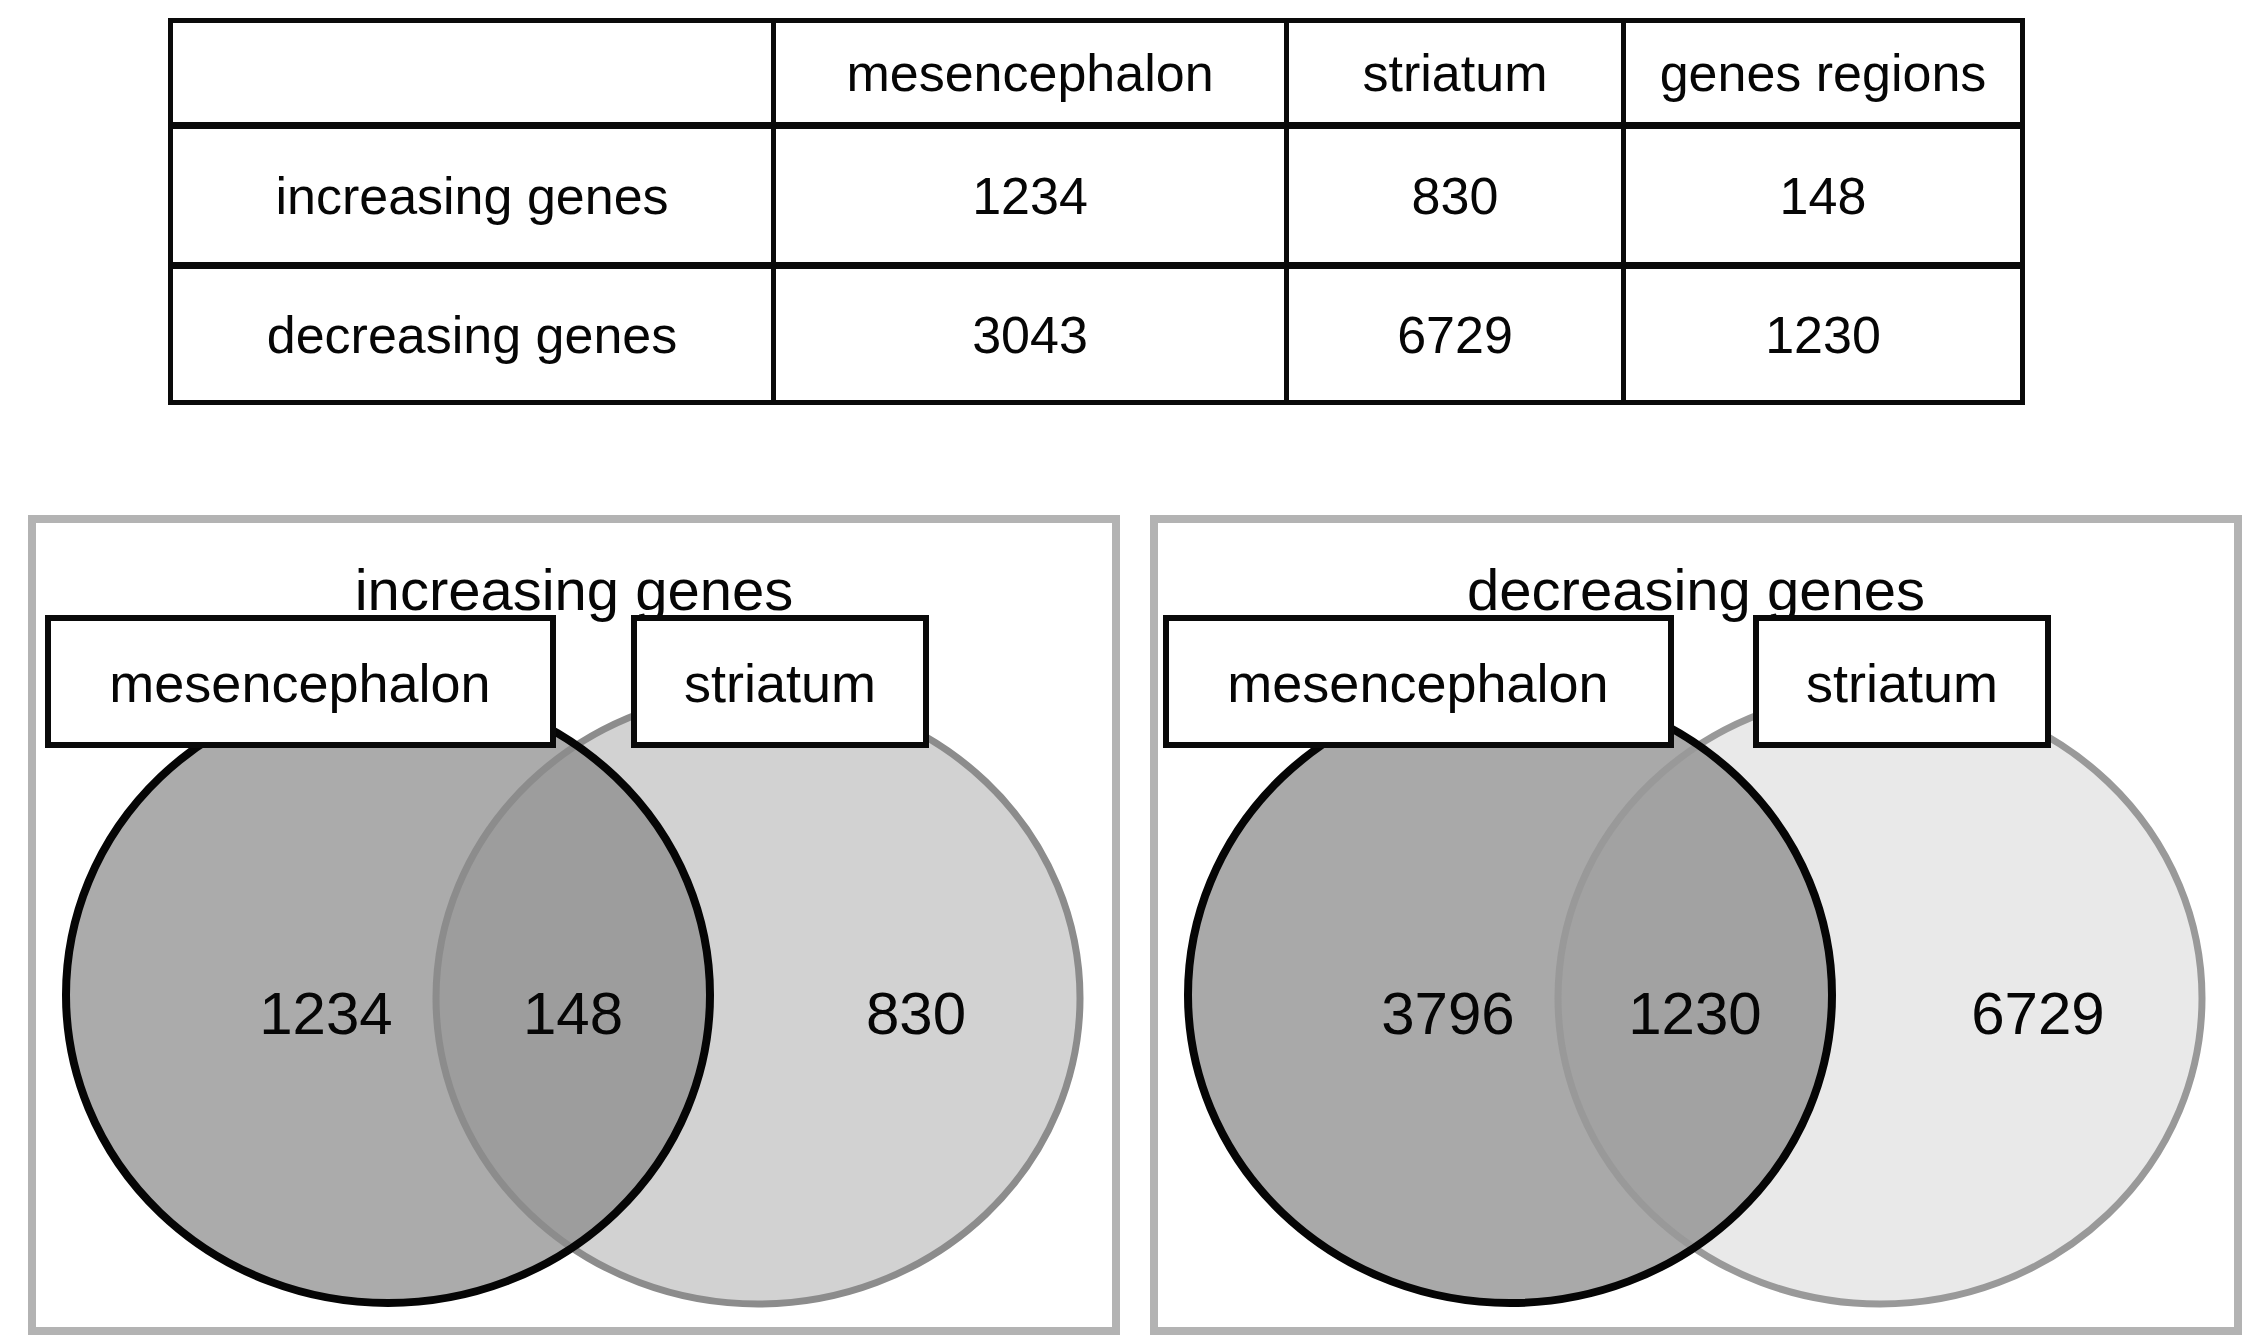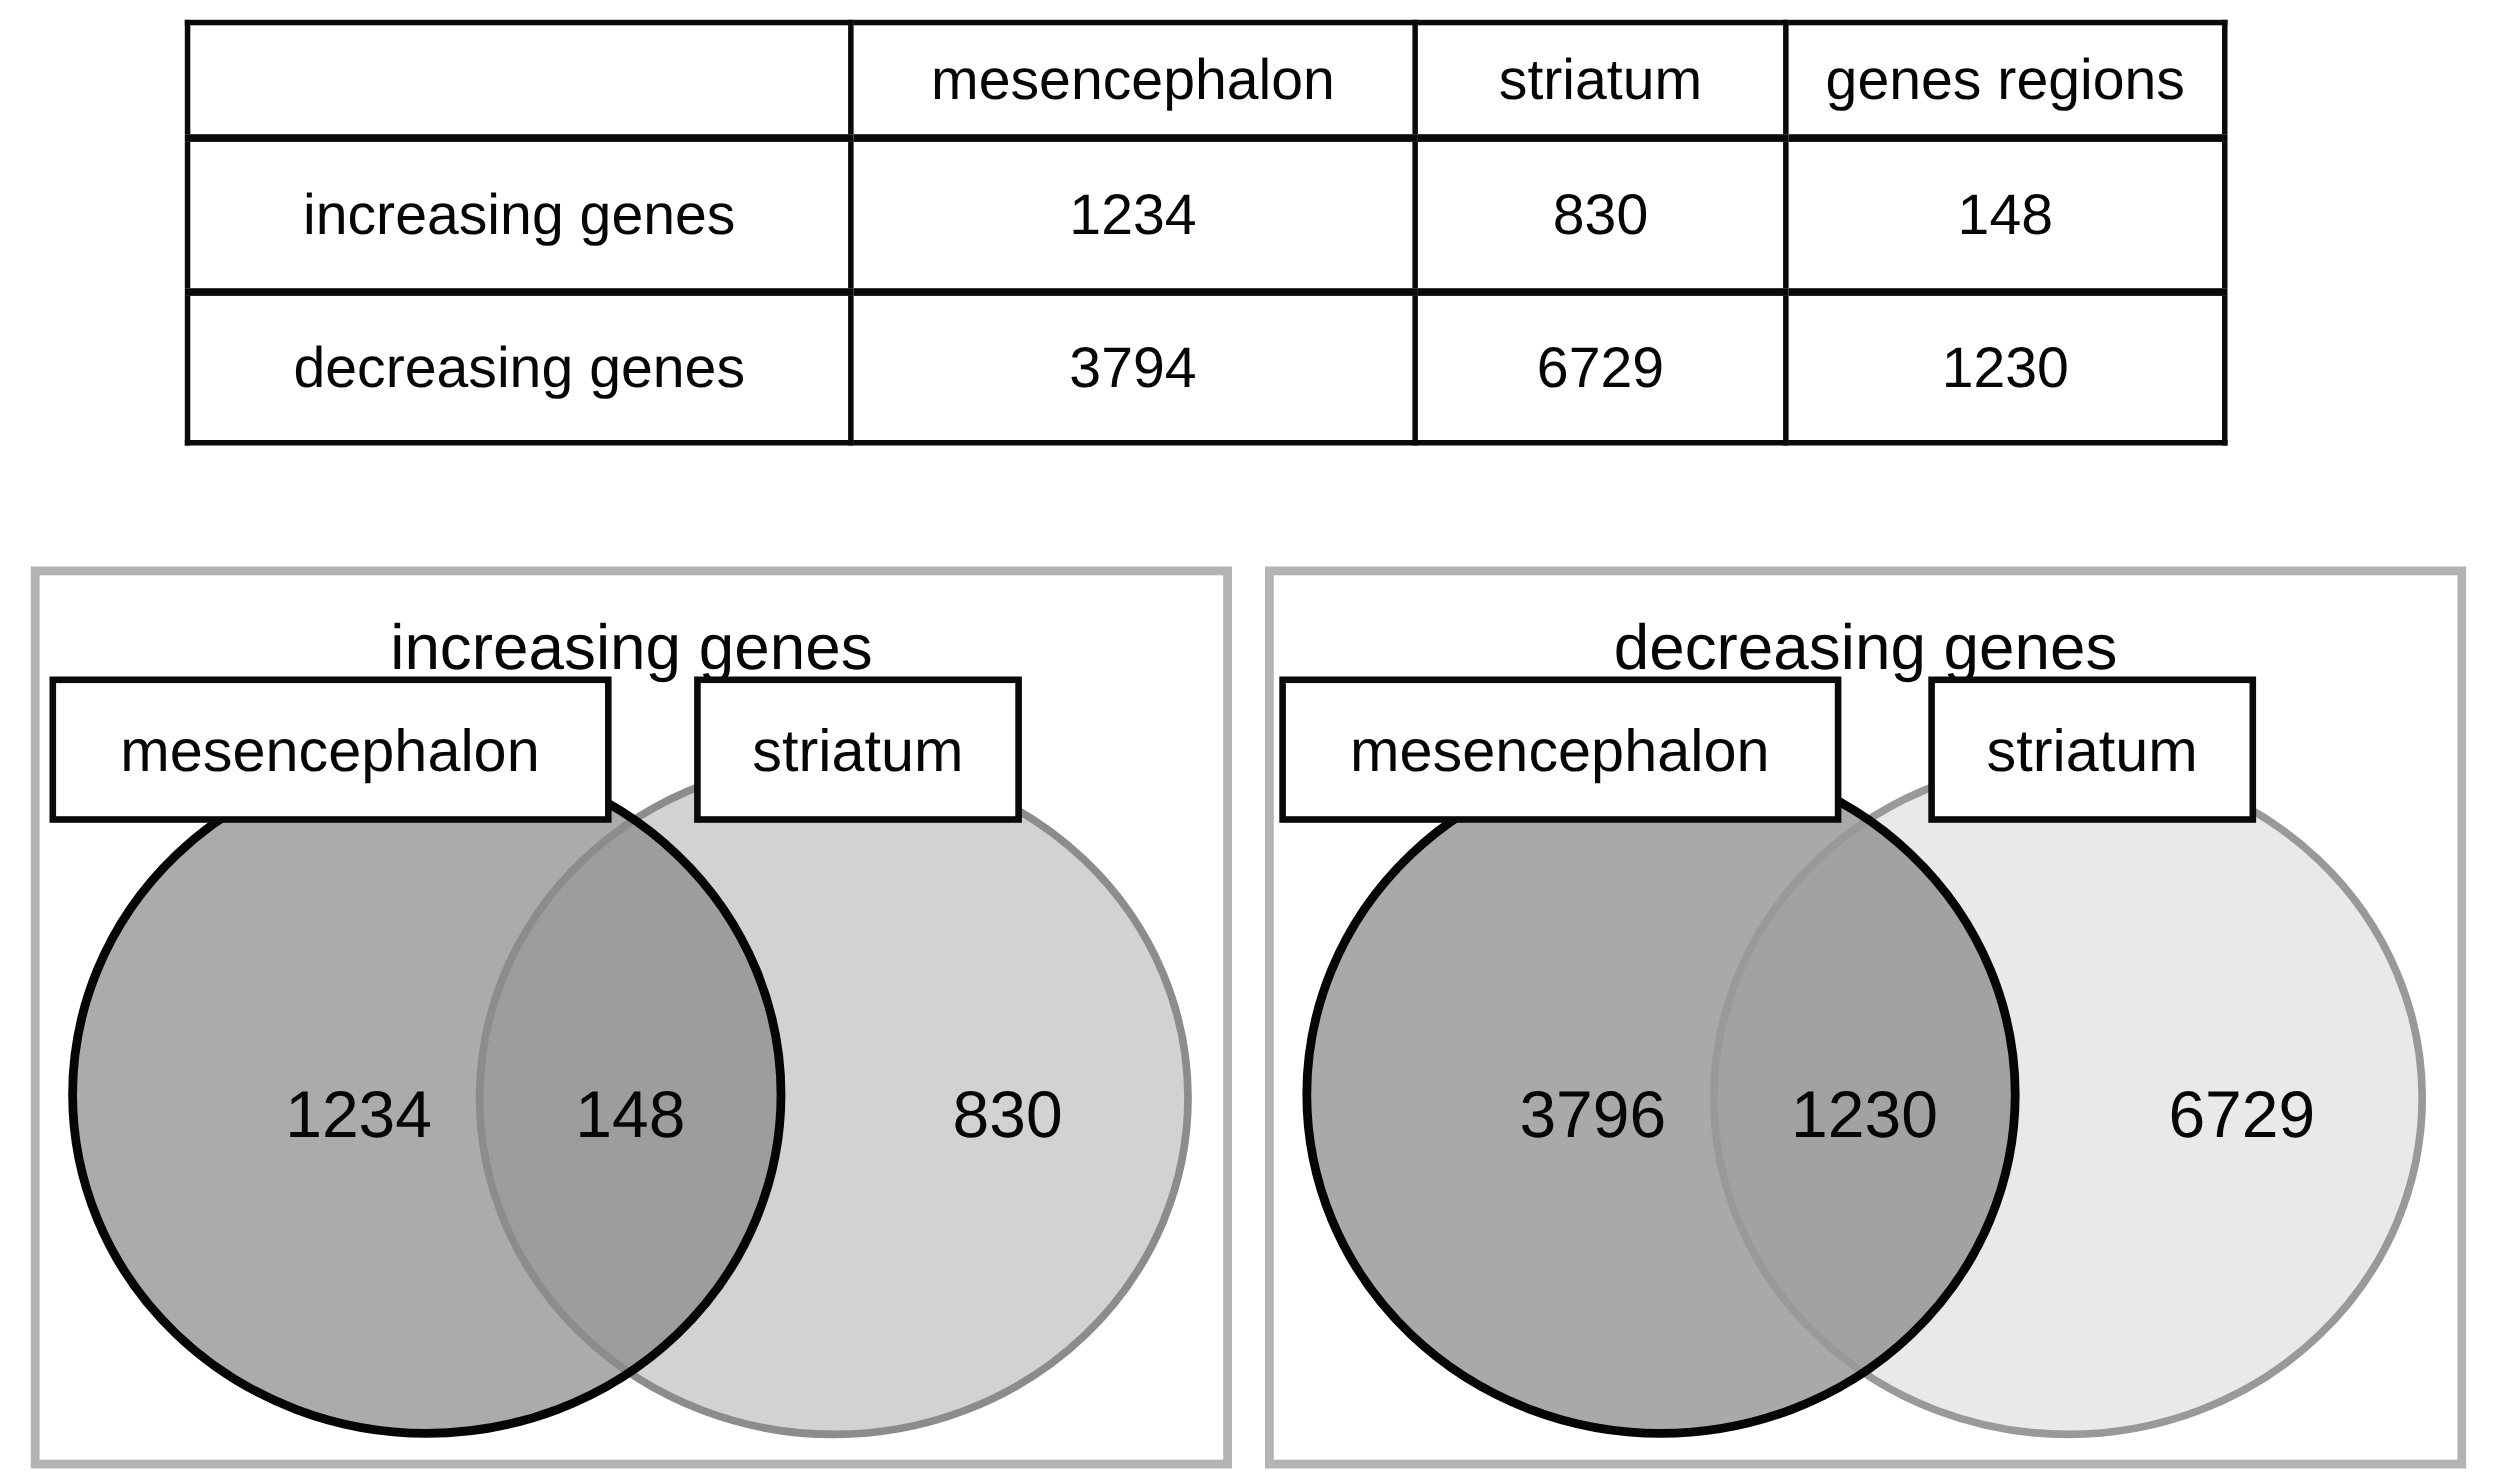--- a/index.html
+++ b/index.html
@@ -57,21 +57,21 @@
       <td class="cw3">genes regions</td>
     </tr>
     <tr class="r1">
       <td>increasing genes</td>
       <td>1234</td>
       <td>830</td>
       <td>148</td>
     </tr>
     <tr class="r2">
       <td>decreasing genes</td>
-      <td>3794</td>
+      <td>3043</td>
       <td>6729</td>
       <td>1230</td>
     </tr>
   </tbody>
     </table>
 
   <div class="panel panel-left">
     <svg viewBox="0 0 1076 804">
       <defs>
         <clipPath id="clipA">

